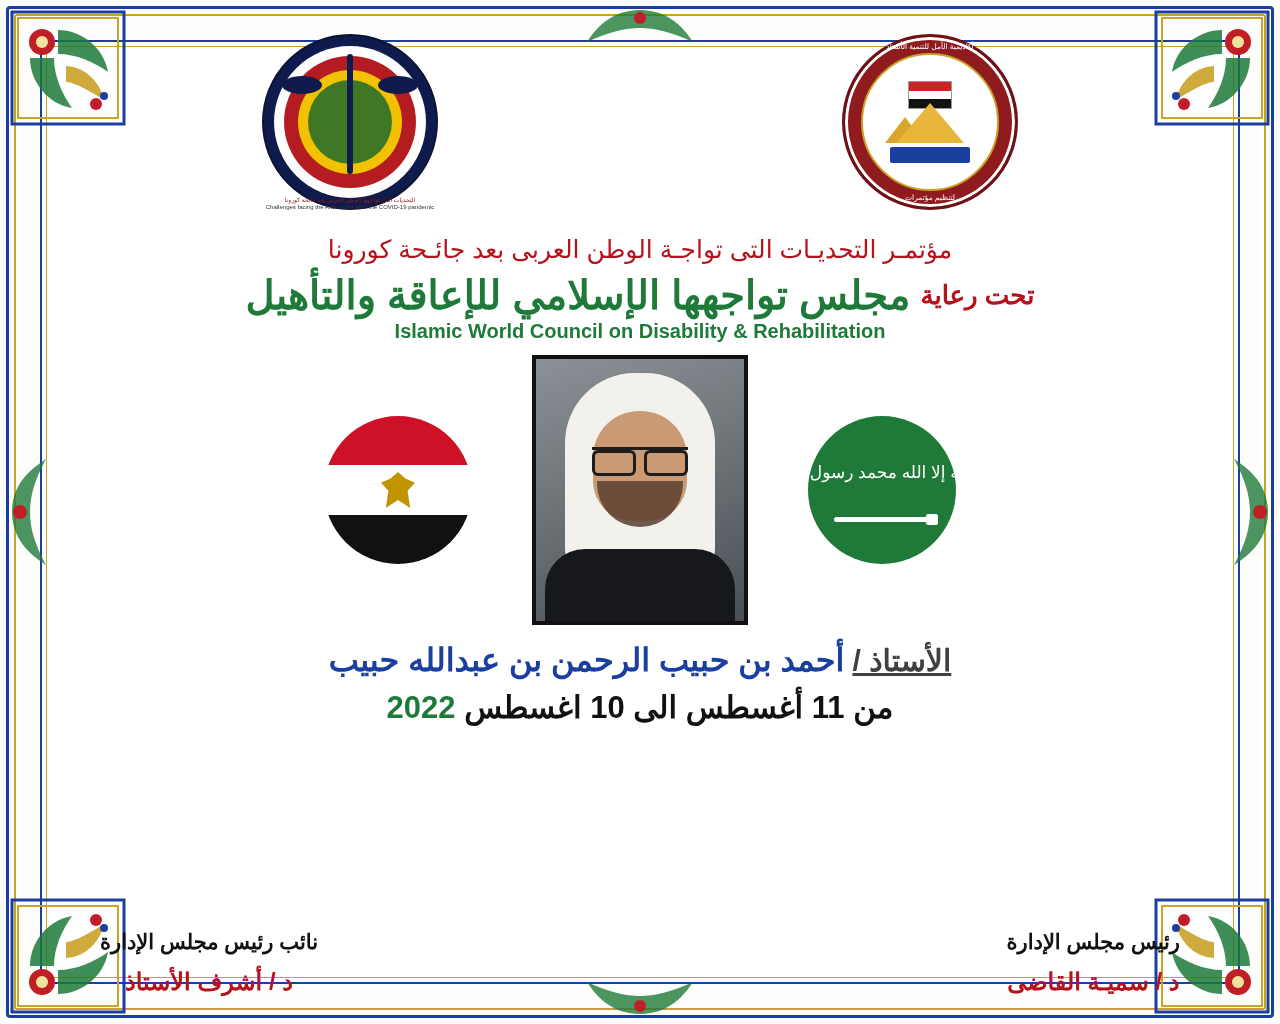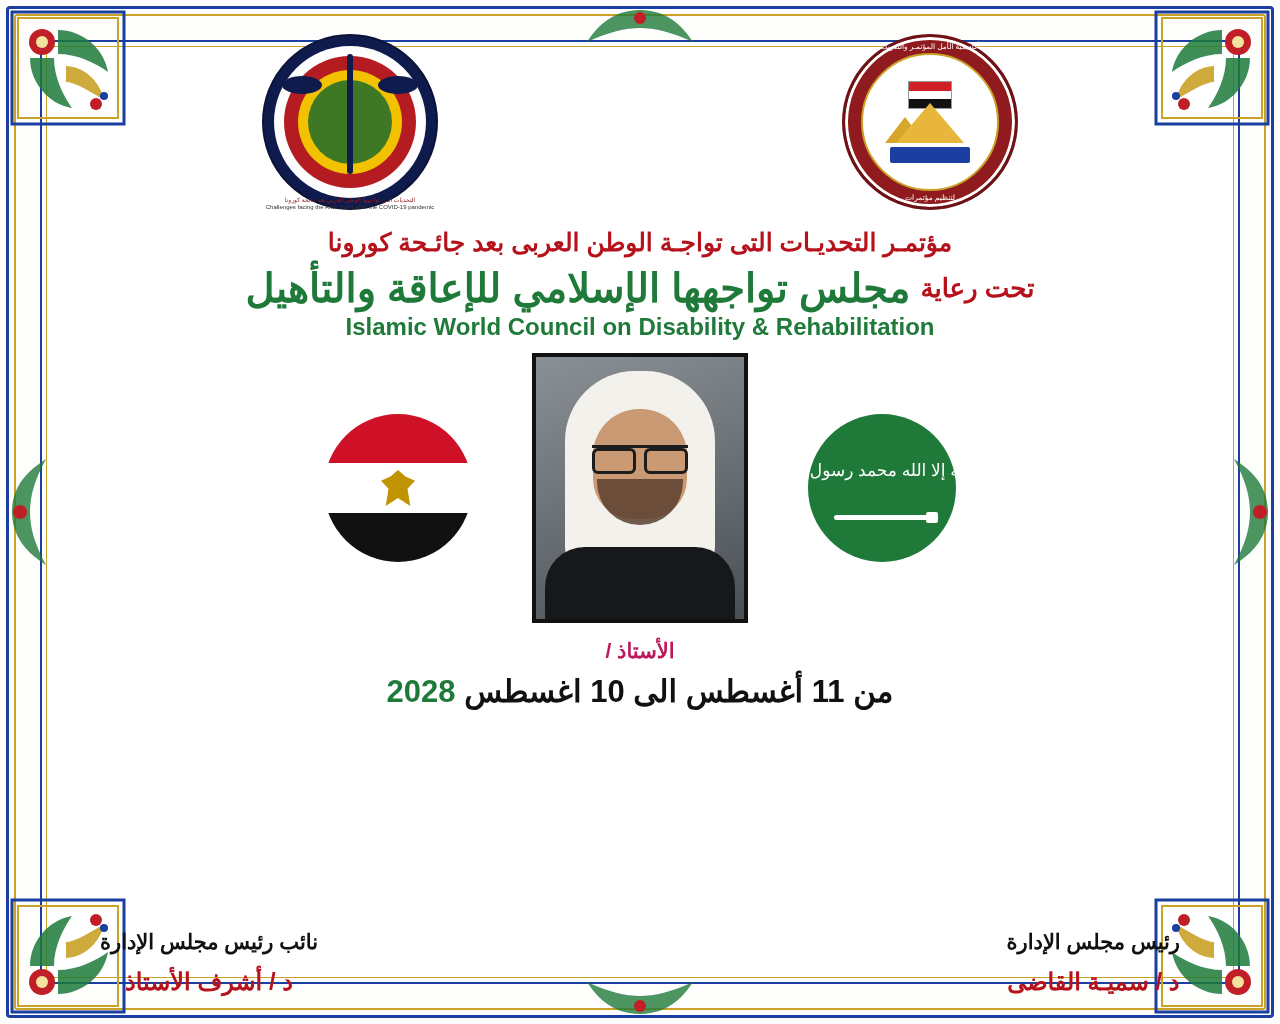--- a/index.html
+++ b/index.html
@@ -216,23 +216,23 @@
     bottom: -2px; left: 50%; transform: translateX(-50%);
     width: 190px;
     font-size: 6px; line-height: 1.25; color: #8f1b1f; text-align: center;
   }
   .council-caption .en { color: #333; }
 
   
   .title-main {
     color: #b5121b;
     font-size: 25px;
-    font-weight: bold;
+    font-weight: normal;
     text-align: center;
-    margin-top: 13px;
+    margin-top: 20px;
     letter-spacing: .5px;
     white-space: nowrap;
   }
   .patron-line {
     margin-top: 8px;
     display: flex;
     align-items: center;
     justify-content: center;
     gap: 10px;
     width: 100%;
@@ -245,21 +245,21 @@
   }
   .council-ar {
     color: #1f7a3a;
     font-size: 40px;
     font-weight: bold;
     letter-spacing: 1px;
     white-space: nowrap;
   }
   .council-en {
     color: #1f7a3a;
-    font-size: 24px;
+    font-size: 20px;
     font-weight: bold;
     text-align: center;
     direction: ltr;
     margin-top: 2px;
   }
 
   
   .portrait-row {
     width: 100%;
     margin-top: 12px;
@@ -336,24 +336,25 @@
   
   .name-line {
     margin-top: 16px;
     display: flex;
     align-items: baseline;
     justify-content: center;
     gap: 8px;
     width: 100%;
   }
   .name-prefix {
-    color: #be185d;
-    font-size: 21px;
-    font-weight: bold;
-    white-space: nowrap;
+    color: #404040;
+    font-size: 30px;
+    font-weight: bold;
+    white-space: nowrap;
+    text-decoration: underline;
   }
   .name-value {
     color: #1a3fa0;
     font-size: 32px;
     font-weight: bold;
     letter-spacing: 2px;
     white-space: nowrap;
   }
   .venue-line {
     margin-top: 12px;
@@ -469,21 +470,21 @@
     <path d="M75,6 C105,6 120,26 128,38 C106,28 90,24 75,24 C60,24 44,28 22,38 C30,26 45,6 75,6 Z" fill="#1f7a3a" opacity=".8"></path>
     <circle cx="75" cy="14" r="6" fill="#c01f27"></circle>
   </svg>
 
   <div class="content">
 
     <div class="logos-row">
 
       <div class="logo-box">
         <div class="academy">
-          <div class="arc-top">أكاديمية الأمل المؤتمـر والتدريب</div>
+          <div class="arc-top">أكاديمية الأمل للتنمية الأستاذ</div>
           <div class="inner-circle">
             <div class="flagbit"></div>
             <div class="pyramid-s"></div>
             <div class="pyramids"></div>
             <div class="book"></div>
           </div>
           <div class="arc-bottom">لتنظيم مؤتمرات</div>
         </div>
       </div>
 
@@ -531,26 +532,27 @@
       </div>
 
       <div class="flag flag-eg">
         <div class="eagle"></div>
       </div>
 
     </div>
 
     <div class="name-line">
       <span class="name-prefix">الأستاذ /</span>
+      <span class="name-value">أحمد بن حبيب الرحمن بن عبدالله حبيب</span>
     </div>
 
 
     <div class="date-line">
       <span>من 11 أغسطس الى 10 اغسطس</span>
-      <span class="yr">2028</span>
+      <span class="yr">2022</span>
     </div>
 
     <div class="signatures">
       <div class="sig">
         <div class="role">رئيس مجلس الإدارة</div>
         <div class="person">د / سميـة القاضى</div>
       </div>
       <div class="sig">
         <div class="role">نائب رئيس مجلس الإدارة</div>
         <div class="person">د / أشرف الأستاذ</div>

